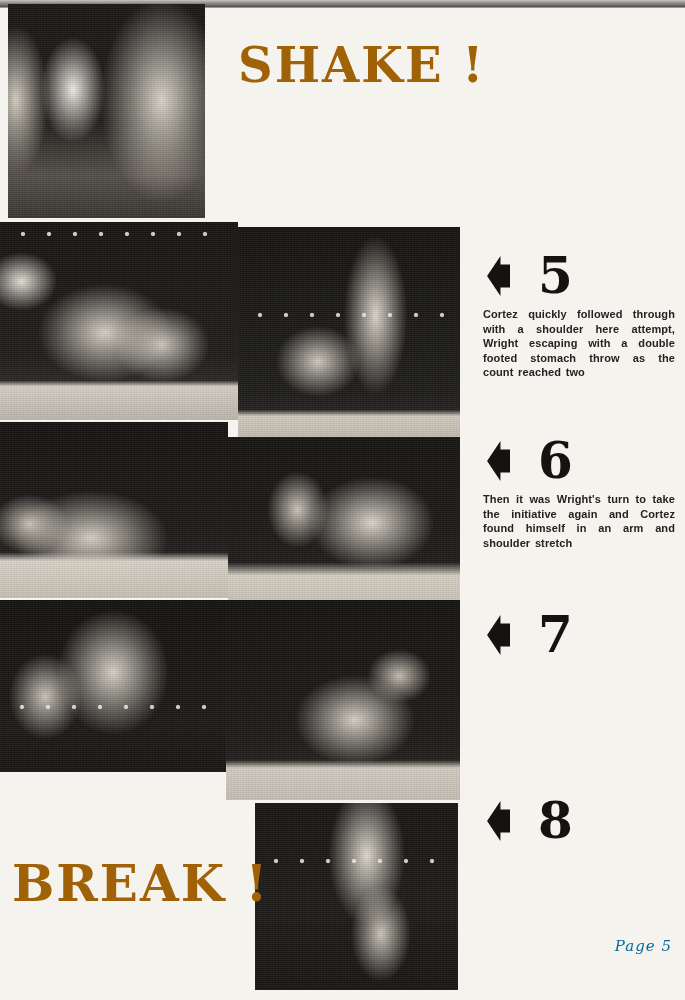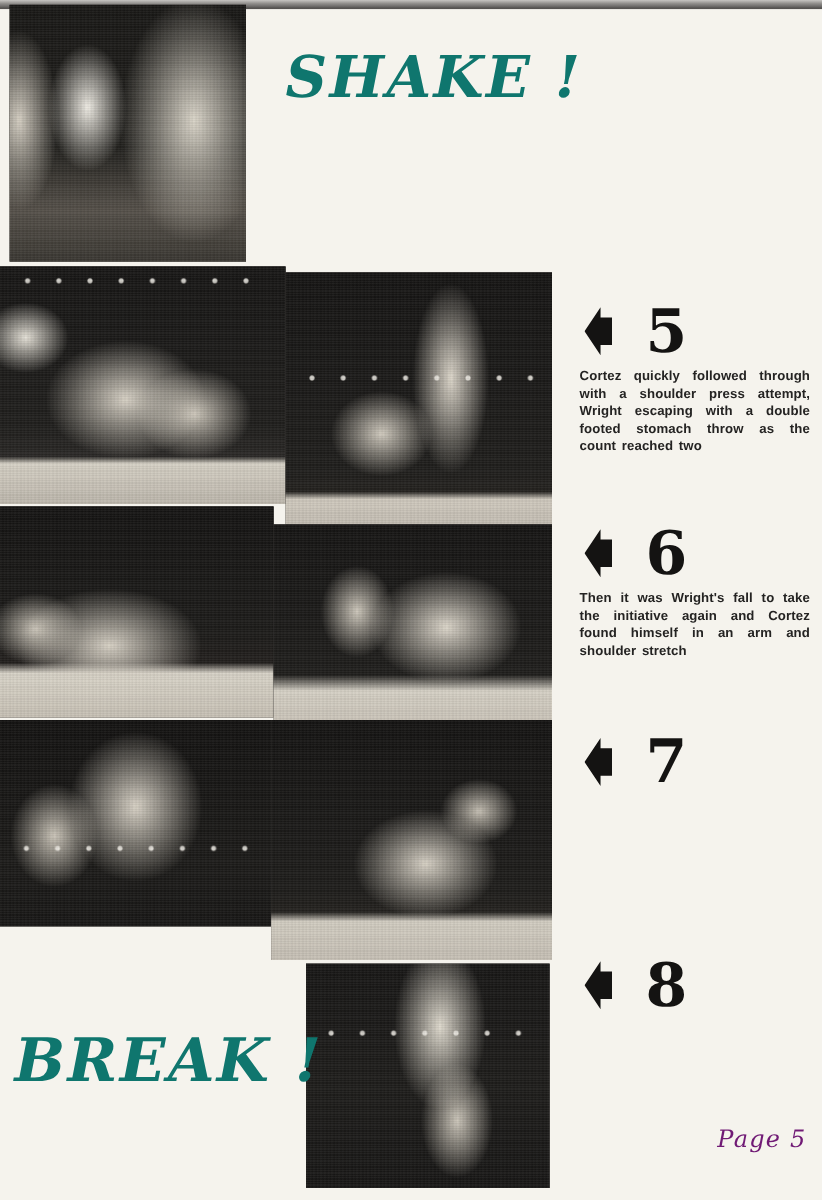--- a/index.html
+++ b/index.html
@@ -73,23 +73,23 @@
       linear-gradient(180deg, #151413 0%, #1e1d1b 70%, #23211e 80%, #d1ccc1 84%, #c4beb3 100%);
   }
   .p-8 { left: 255px; top: 803px; width: 203px; height: 187px;
     background-image:
       radial-gradient(58px 105px at 55% 28%, #dfdace 0%, rgba(24,23,22,0) 66%),
       radial-gradient(44px 70px at 62% 70%, #ccc6ba 0%, rgba(24,23,22,0) 68%),
       linear-gradient(180deg, #181716 0%, #1e1d1b 55%, #181716 100%);
   }
   
   .headline {
-    position: absolute; margin: 0; color: #0f766e;
+    position: absolute; margin: 0; color: #a16207;
     font-family: "DejaVu Serif", serif;
-    font-style: italic; font-weight: bold;
+    font-weight: bold;
     letter-spacing: 2px; white-space: nowrap; line-height: 1.05;
   }
   .headline-shake { left: 238px; top: 40px; font-size: 48px; }
   .headline-break { left: 12px;  top: 858px; font-size: 50px; }
   
   .caption { position: absolute; left: 483px; width: 192px; color: #222120; }
   .cap-head { display: flex; align-items: center; height: 44px; padding-left: 4px; }
   .cap-arrow { width: 25px; height: 42px; display: block; }
   .cap-num {
     font-family: "DejaVu Serif", serif; font-weight: bold;
@@ -101,21 +101,21 @@
     text-align: justify; text-align-last: left;
     letter-spacing: 0.1px; word-spacing: 1.5px; color: #242322;
   }
   .c5 { top: 254px; }
   .c6 { top: 439px; }
   .c7 { top: 613px; }
   .c8 { top: 799px; }
   .page-number {
     position: absolute; right: 13px; top: 937px;
     font-family: "DejaVu Serif", serif; font-style: italic;
-    font-size: 20px; color: #701a75; letter-spacing: 1px;
+    font-size: 15px; color: #0369a1; letter-spacing: 1px;
   }
 </style>
 </head>
 <body>
 
 <div class="page">
   <div class="scan-strip"></div>
 
   <h1 class="headline headline-shake">SHAKE !</h1>
 
@@ -137,31 +137,31 @@
     <div class="lights" style="top:29%"></div>
   </div>
 
   <section class="caption c5">
     <div class="cap-head">
       <svg class="cap-arrow" viewBox="0 0 26 44">
         <polygon points="0,22 14,1 14,10 24,10 24,34 14,34 14,43" fill="#141312"></polygon>
       </svg>
       <span class="cap-num">5</span>
     </div>
-    <p class="cap-text">Cortez quickly followed through with a shoulder press attempt, Wright escaping with a double footed stomach throw as the count reached two</p>
+    <p class="cap-text">Cortez quickly followed through with a shoulder here attempt, Wright escaping with a double footed stomach throw as the count reached two</p>
   </section>
 
   <section class="caption c6">
     <div class="cap-head">
       <svg class="cap-arrow" viewBox="0 0 26 44">
         <polygon points="0,22 14,1 14,10 24,10 24,34 14,34 14,43" fill="#141312"></polygon>
       </svg>
       <span class="cap-num">6</span>
     </div>
-    <p class="cap-text">Then it was Wright's fall to take the initiative again and Cortez found himself in an arm and shoulder stretch</p>
+    <p class="cap-text">Then it was Wright's turn to take the initiative again and Cortez found himself in an arm and shoulder stretch</p>
   </section>
 
   <section class="caption c7">
     <div class="cap-head">
       <svg class="cap-arrow" viewBox="0 0 26 44">
         <polygon points="0,22 14,1 14,10 24,10 24,34 14,34 14,43" fill="#141312"></polygon>
       </svg>
       <span class="cap-num">7</span>
     </div>
   </section>

